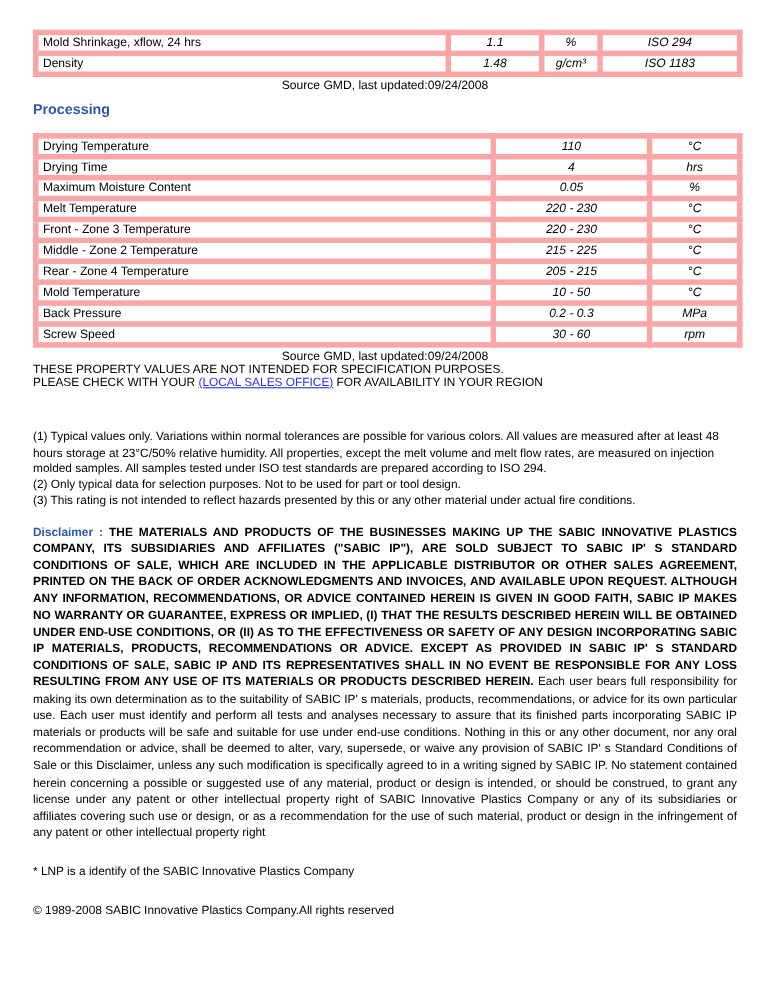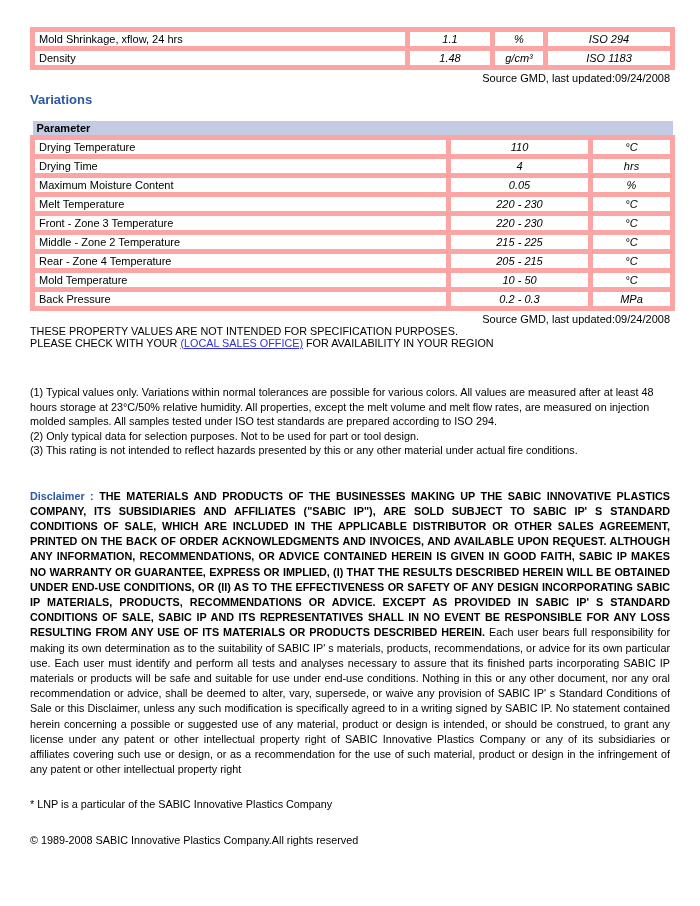--- a/index.html
+++ b/index.html
@@ -16,35 +16,35 @@
   td { padding:1px 4px; height:16px; vertical-align:middle; }
   .data-cell { border:5px solid #fca5a5; background:#ffffff; }
   .c-center { text-align:center;font-style:italic; }
   .hdr-cell {
     background:#c3cae3; font-weight:bold; border:none;
     border-bottom:1px solid #aeb8dc;
   }
   .hdr-top { background:#c3cae3; font-weight:bold; border:none; }
 
   .source-line {
-    font-size:11px; text-align:right; margin-top:2px; color:#000;
+    font-size:11px; text-align:center; margin-top:2px; color:#000;
   }
 
   
   .section-heading {
     color:#2c58a8; font-weight:bold; font-size:13px; margin-top:8px;
   }
   .proc-table { margin-top:14px; }
   .notice { font-size:10.8px; }
   .link { color:#2f2fdf; text-decoration:underline; cursor:pointer; }
 
   .footnotes { font-size:10.8px; line-height:14.5px; margin-top:36px; }
 
   .disclaimer {
-    font-size:10.8px; line-height:15.2px; margin-top:31px; text-align:justify;
+    font-size:10.8px; line-height:15.2px; margin-top:14px; text-align:justify;
   }
   .disclaimer .d-label { color:#2c58a8; font-weight:bold; }
   .disclaimer .d-bold  { font-weight:bold; }
 
   .trademarks { font-size:10.8px; line-height:14.5px; margin-top:20px; }
   .copyright  { font-size:10.8px; margin-top:22px; }
 </style>
 </head>
 <body>
 
@@ -67,32 +67,29 @@
     <tr>
       <td class="data-cell">Density</td>
       <td class="data-cell c-center">1.48</td>
       <td class="data-cell c-center">g/cm³</td>
       <td class="data-cell c-center">ISO 1183</td>
     </tr>
   </tbody>
     </table>
   <div class="source-line">Source GMD, last updated:09/24/2008</div>
 
-  <div class="section-heading">Variations</div>
+  <div class="section-heading">Processing</div>
 
   <table class="proc-table">
     <colgroup>
       <col style="width:416px">
         <col style="width:142px">
         <col style="width:82px">
     </colgroup>
     <tbody>
-        <tr>
-      <td class="hdr-top" colspan="3">Parameter</td>
-    </tr>
     <tr>
       <td class="data-cell">Drying Temperature</td>
       <td class="data-cell c-center">110</td>
       <td class="data-cell c-center">°C</td>
     </tr>
     <tr>
       <td class="data-cell">Drying Time</td>
       <td class="data-cell c-center">4</td>
       <td class="data-cell c-center">hrs</td>
     </tr>
@@ -124,35 +121,40 @@
     <tr>
       <td class="data-cell">Mold Temperature</td>
       <td class="data-cell c-center">10 - 50</td>
       <td class="data-cell c-center">°C</td>
     </tr>
     <tr>
       <td class="data-cell">Back Pressure</td>
       <td class="data-cell c-center">0.2 - 0.3</td>
       <td class="data-cell c-center">MPa</td>
     </tr>
+    <tr>
+      <td class="data-cell">Screw Speed</td>
+      <td class="data-cell c-center">30 - 60</td>
+      <td class="data-cell c-center">rpm</td>
+    </tr>
   </tbody>
     </table>
   <div class="source-line">Source GMD, last updated:09/24/2008</div>
 
   <div class="notice">THESE PROPERTY VALUES ARE NOT INTENDED FOR SPECIFICATION PURPOSES.</div>
 
   <div class="notice"><span>PLEASE CHECK WITH YOUR </span><a class="link">(LOCAL SALES OFFICE)</a><span> FOR AVAILABILITY IN YOUR REGION</span></div>
 
   <div class="footnotes">
     <div>(1) Typical values only. Variations within normal tolerances are possible for various colors. All values are measured after at least 48 hours storage at 23°C/50% relative humidity. All properties, except the melt volume and melt flow rates, are measured on injection molded samples. All samples tested under ISO test standards are prepared according to ISO 294.</div>
     <div>(2) Only typical data for selection purposes. Not to be used for part or tool design.</div>
     <div>(3) This rating is not intended to reflect hazards presented by this or any other material under actual fire conditions.</div>
   </div>
 
   <div class="disclaimer"><span class="d-label">Disclaimer : </span><span class="d-bold">THE MATERIALS AND PRODUCTS OF THE BUSINESSES MAKING UP THE SABIC INNOVATIVE PLASTICS COMPANY, ITS SUBSIDIARIES AND AFFILIATES ("SABIC IP"), ARE SOLD SUBJECT TO SABIC IP' S STANDARD CONDITIONS OF SALE, WHICH ARE INCLUDED IN THE APPLICABLE DISTRIBUTOR OR OTHER SALES AGREEMENT, PRINTED ON THE BACK OF ORDER ACKNOWLEDGMENTS AND INVOICES, AND AVAILABLE UPON REQUEST. ALTHOUGH ANY INFORMATION, RECOMMENDATIONS, OR ADVICE CONTAINED HEREIN IS GIVEN IN GOOD FAITH, SABIC IP MAKES NO WARRANTY OR GUARANTEE, EXPRESS OR IMPLIED, (I) THAT THE RESULTS DESCRIBED HEREIN WILL BE OBTAINED UNDER END-USE CONDITIONS, OR (II) AS TO THE EFFECTIVENESS OR SAFETY OF ANY DESIGN INCORPORATING SABIC IP MATERIALS, PRODUCTS, RECOMMENDATIONS OR ADVICE. EXCEPT AS PROVIDED IN SABIC IP' S STANDARD CONDITIONS OF SALE, SABIC IP AND ITS REPRESENTATIVES SHALL IN NO EVENT BE RESPONSIBLE FOR ANY LOSS RESULTING FROM ANY USE OF ITS MATERIALS OR PRODUCTS DESCRIBED HEREIN.</span><span> Each user bears full responsibility for making its own determination as to the suitability of SABIC IP' s materials, products, recommendations, or advice for its own particular use. Each user must identify and perform all tests and analyses necessary to assure that its finished parts incorporating SABIC IP materials or products will be safe and suitable for use under end-use conditions. Nothing in this or any other document, nor any oral recommendation or advice, shall be deemed to alter, vary, supersede, or waive any provision of SABIC IP' s Standard Conditions of Sale or this Disclaimer, unless any such modification is specifically agreed to in a writing signed by SABIC IP. No statement contained herein concerning a possible or suggested use of any material, product or design is intended, or should be construed, to grant any license under any patent or other intellectual property right of SABIC Innovative Plastics Company or any of its subsidiaries or affiliates covering such use or design, or as a recommendation for the use of such material, product or design in the infringement of any patent or other intellectual property right</span></div>
 
   <div class="trademarks">
-    <div>* LNP is a particular of the SABIC Innovative Plastics Company</div>
+    <div>* LNP is a identify of the SABIC Innovative Plastics Company</div>
   </div>
 
   <div class="copyright">© 1989-2008 SABIC Innovative Plastics Company.All rights reserved</div>
 
 </div>
 
 </body></html>

